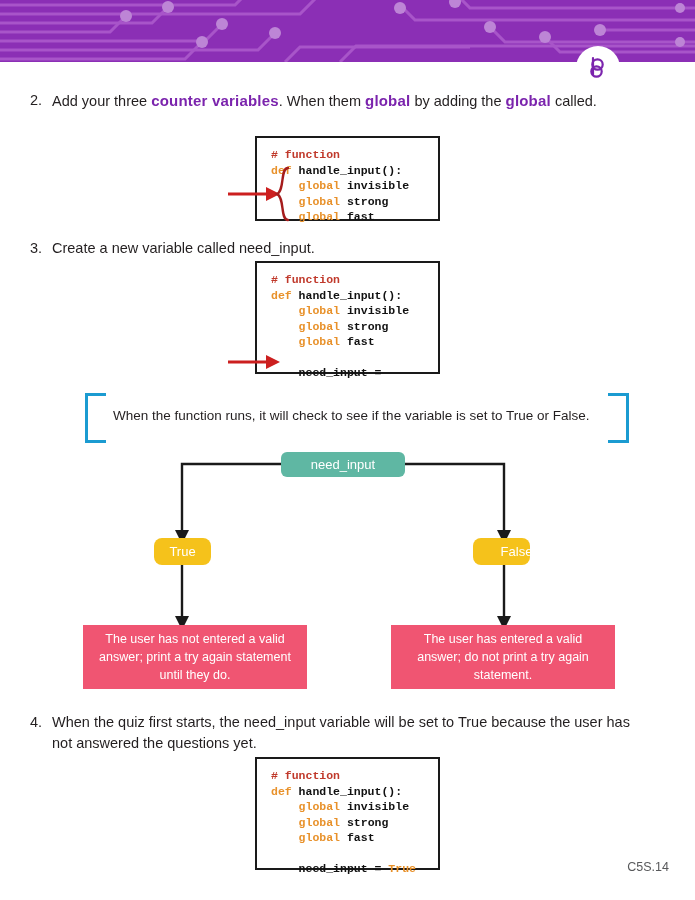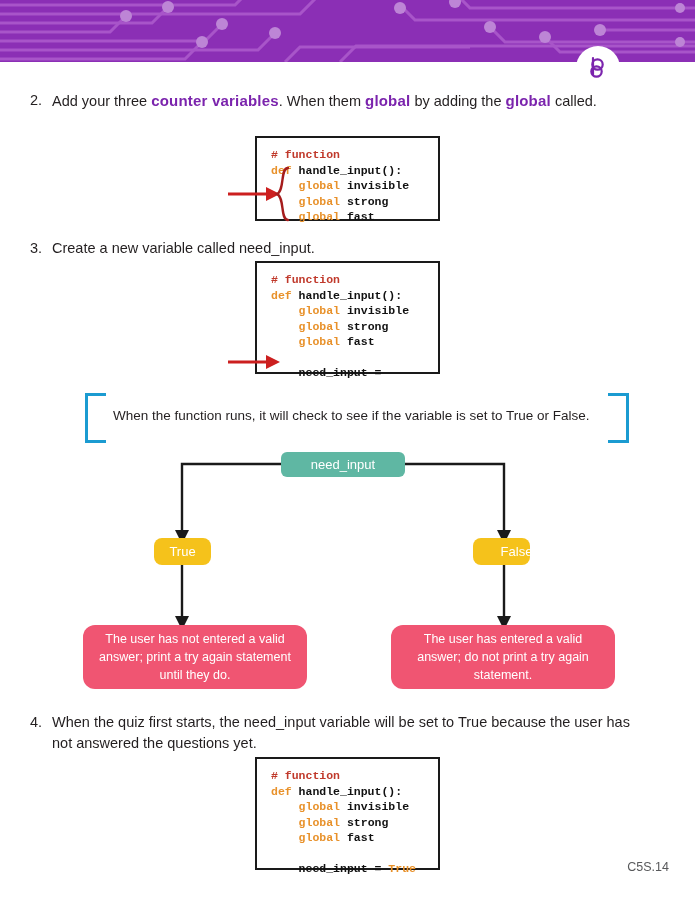--- a/index.html
+++ b/index.html
@@ -159,21 +159,21 @@
     font-size: 13px;
     border-radius: 8px;
     padding-left: 30px;
   }
   .node-outcome {
     width: 224px; height: 64px;
     background: #f05572;
     font-size: 12.5px;
     line-height: 1.45;
     padding: 4px 10px;
-    border-radius: 12px;
+    border-radius: 0;
   }
   .node-outcome-left  { left: 83px;  top: 185px; }
   .node-outcome-right { left: 391px; top: 185px; justify-content: center; }
 
   
   .footer {
     position: absolute;
     right: 26px;
     bottom: 26px;
     font-size: 12.5px;

